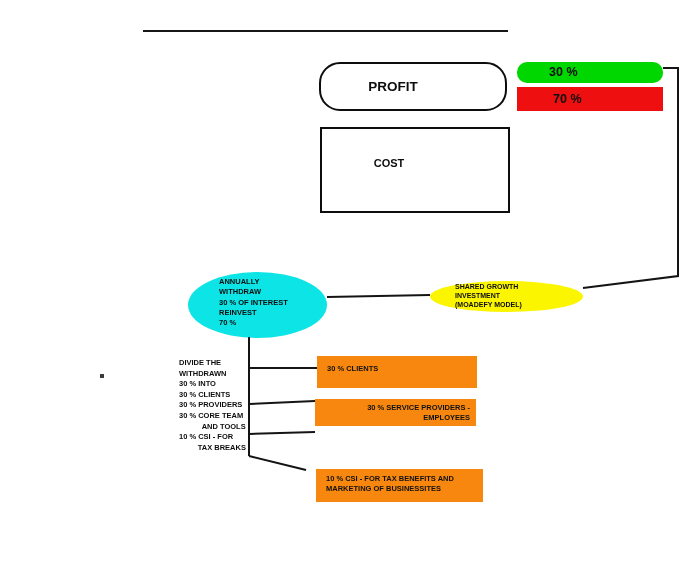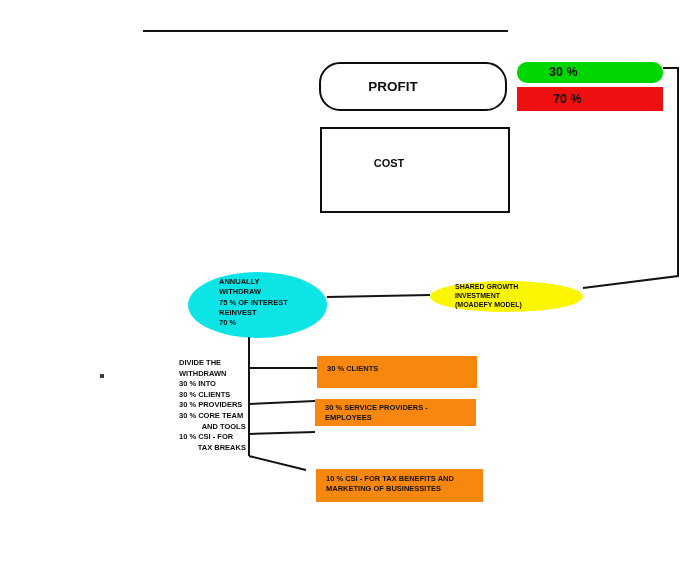--- a/index.html
+++ b/index.html
@@ -32,21 +32,21 @@
   #shared-ellipse{left:430px;top:281px;width:153px;height:31px;background:#fbf500;border-radius:50%;}
   #shared-ellipse .txt{position:absolute;left:25px;top:2px;font-size:7px;line-height:8.8px;}
   
   #divide-note{left:179px;top:358px;font-size:7.5px;line-height:10.6px;}
   #stray-dot{left:100px;top:374px;width:4px;height:4px;background:#3a3a3a;}
   
   .alloc{background:#f7870e;font-size:7.5px;line-height:10px;color:#111;}
   .alloc .txt{padding:8px 6px 0 10px;}
   #alloc-0{left:317px;top:356px;width:160px;height:32px;}
   #alloc-1{left:315px;top:399px;width:161px;height:27px;}
-  #alloc-1 .txt{padding-top:4px;}
+  #alloc-1 .txt{padding-top:4px;text-align:right;}
   #alloc-2{left:315px;top:431px;width:162px;height:31px;}
   #alloc-2 .txt{padding-top:5px;}
   #alloc-3{left:316px;top:469px;width:167px;height:33px;}
   #alloc-3 .txt{padding-top:5px;}
   
   #wires{left:0;top:0;width:690px;height:567px;pointer-events:none;}
   #wires polyline{fill:none;stroke:#141414;stroke-width:2;}
 </style>
 </head>
 <body>
@@ -67,21 +67,21 @@
   <div class="abs" id="split-green">
     <div class="bar-txt">30 %</div>
   </div>
   <div class="abs" id="split-red">
     <div class="bar-txt">70 %</div>
   </div>
 
   <div class="abs" id="annually-ellipse">
     <div class="txt pre">ANNUALLY
 WITHDRAW
-75 % OF INTEREST
+30 % OF INTEREST
 REINVEST
 70 %</div>
   </div>
 
   <div class="abs" id="shared-ellipse">
     <div class="txt pre">SHARED GROWTH
 INVESTMENT
 (MOADEFY MODEL)</div>
   </div>
 

